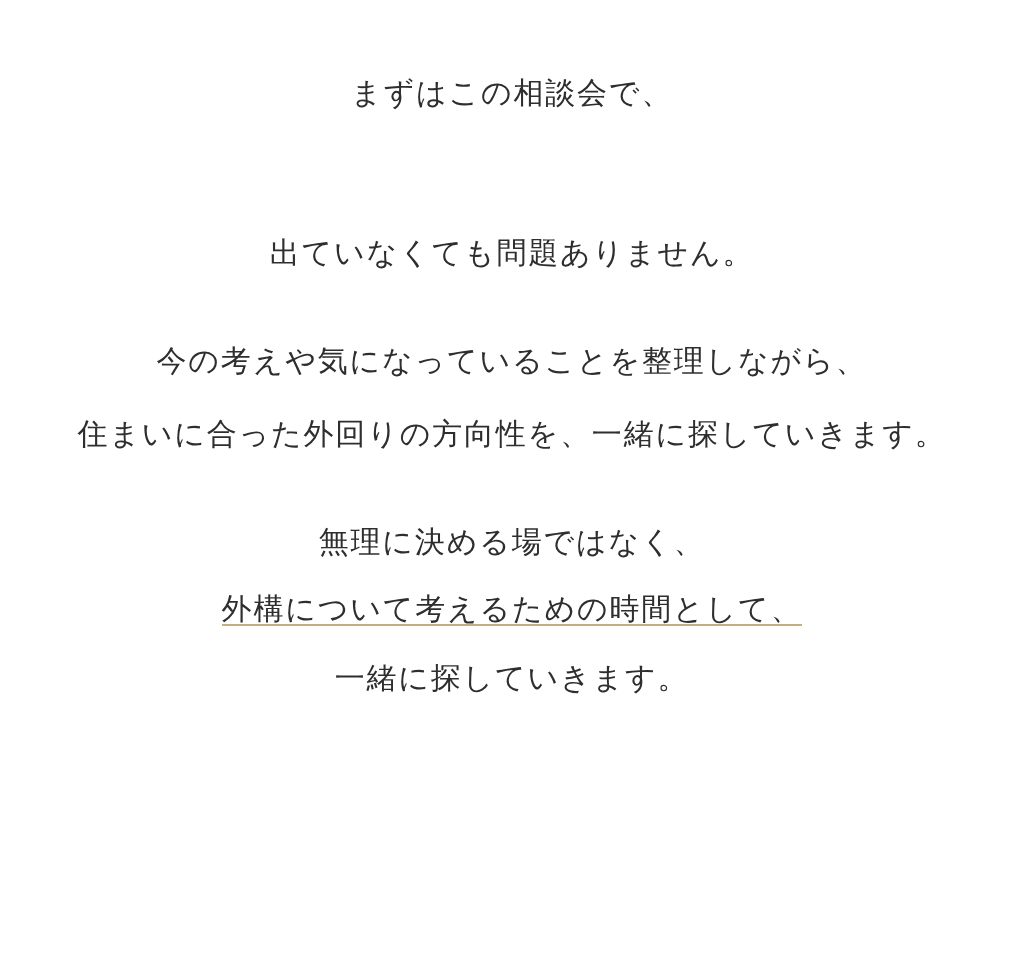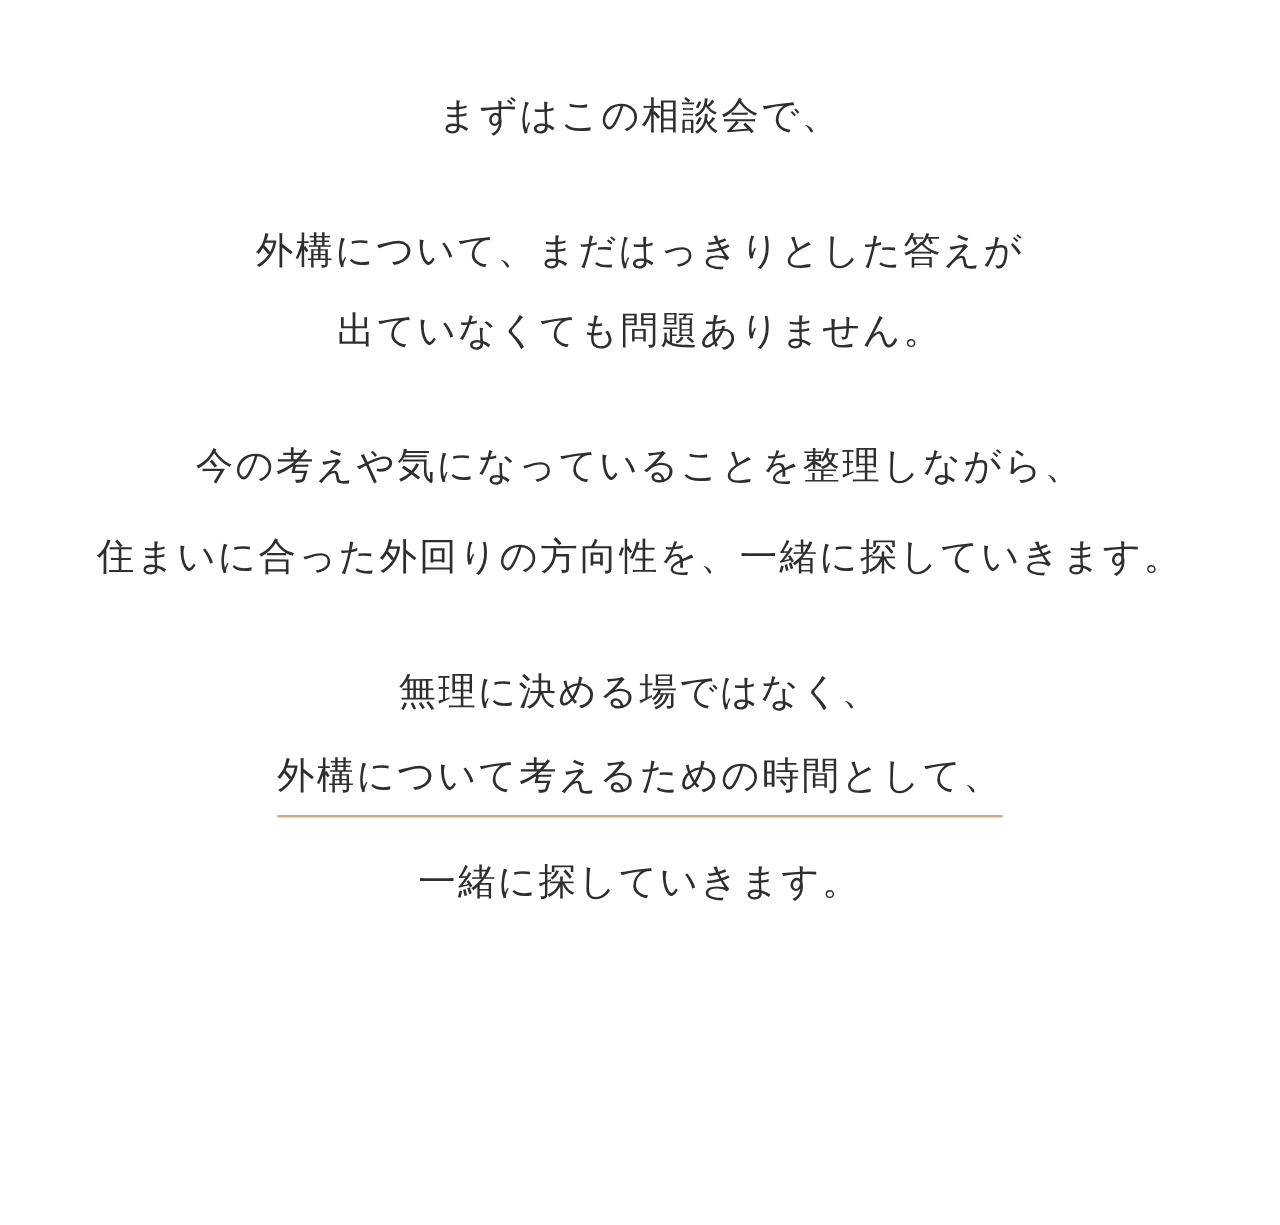--- a/index.html
+++ b/index.html
@@ -33,44 +33,41 @@
     letter-spacing: 0.06em;
     color: #2e2e2e;
     white-space: nowrap;
   }
   
   .block + .block {
     margin-top: 78px;
   }
   .line.underlined {
     display: inline-block;
-    padding-bottom: 16px;
+    padding-bottom: 0;
     border-bottom: 2px solid #c6ab85;
   }
   .u-wrap {
     display: block;
     text-align: center;
   }
 </style>
 </head>
 <body>
 
 <div class="page">
 
   <div class="block">
     <div class="u-wrap">
       <span class="line">まずはこの相談会で、</span>
     </div>
   </div>
 
   <div class="block">
-    <div class="u-wrap">
-      <span class="line">外構について、まだはっきりとした答えが</span>
-    </div>
-    <div class="u-wrap" style="margin-top:34px;">
+    <div class="u-wrap" style="margin-top:52px;">
       <span class="line">出ていなくても問題ありません。</span>
     </div>
   </div>
 
   <div class="block">
     <div class="u-wrap">
       <span class="line">今の考えや気になっていることを整理しながら、</span>
     </div>
     <div class="u-wrap" style="margin-top:43px;">
       <span class="line">住まいに合った外回りの方向性を、一緒に探していきます。</span>

